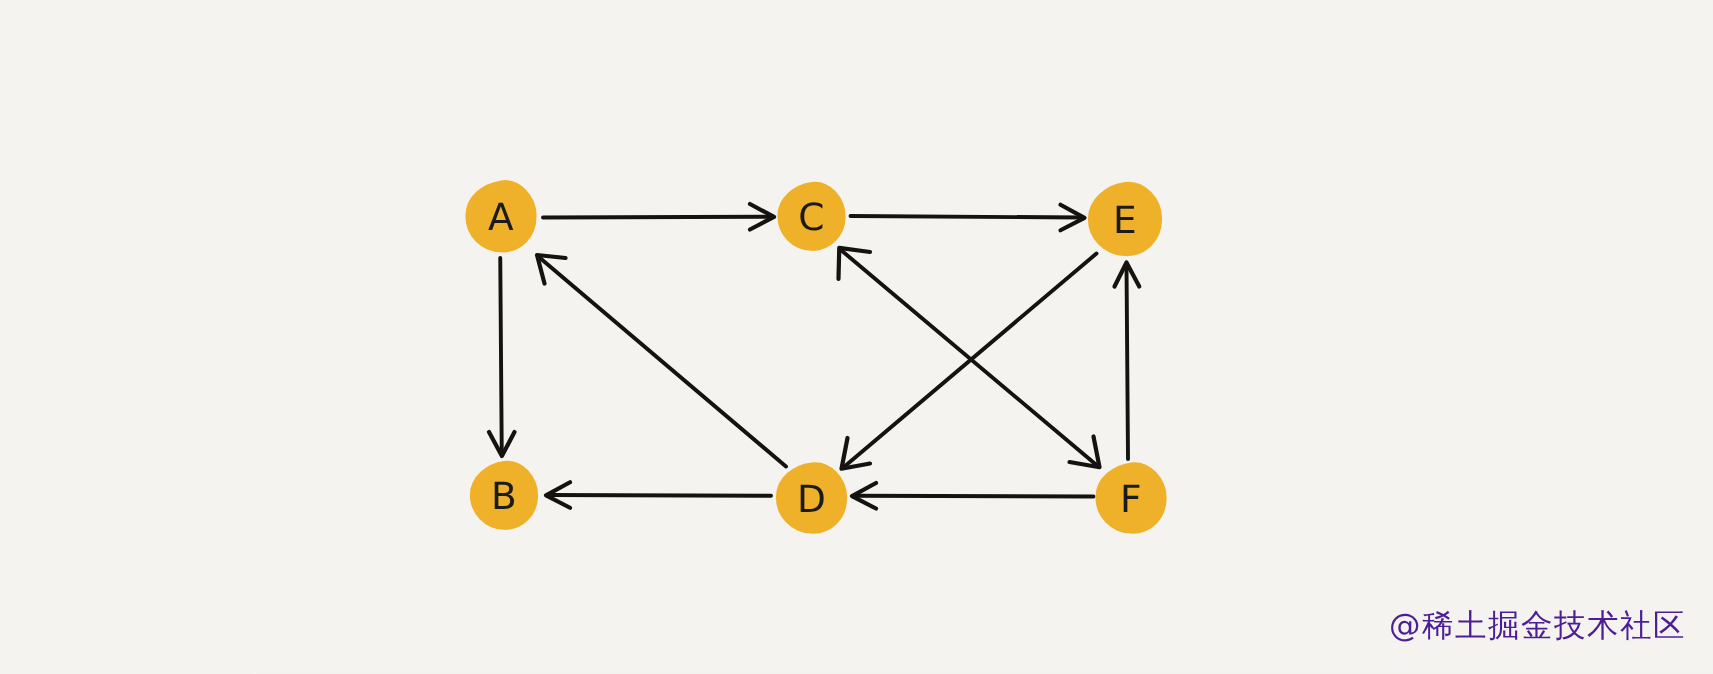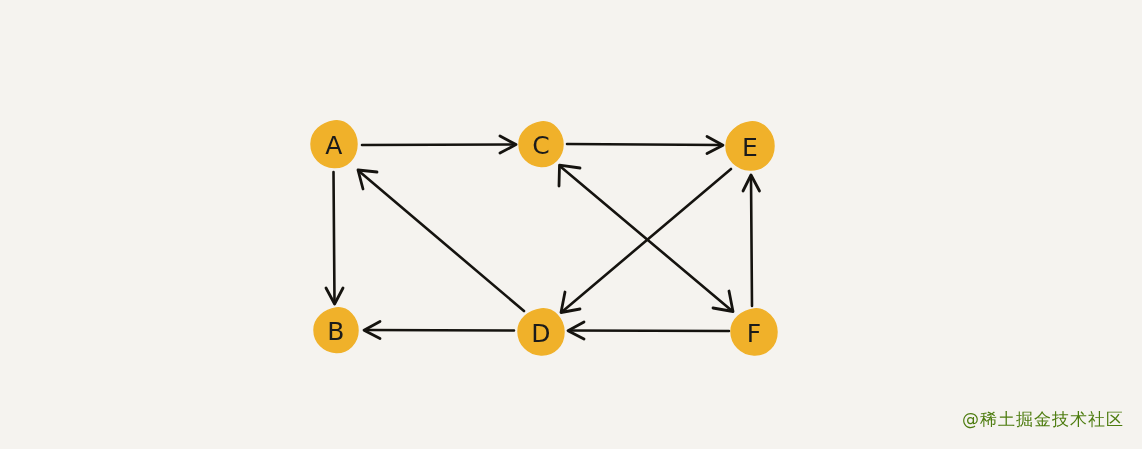--- a/index.html
+++ b/index.html
@@ -51,23 +51,23 @@
     stroke: #15130f;
     stroke-width: 2.8;
     stroke-linecap: round;
     stroke-linejoin: round;
     fill: none;
   }
   .watermark {
     position: absolute;
     right: 18px;
     bottom: 18px;
-    color: #4d7c0f;
+    color: #4c1d95;
     font-family: "DejaVu Sans", sans-serif;
-    font-size: 17px;
+    font-size: 21px;
     letter-spacing: 1px;
     white-space: nowrap;
     user-select: none;
   }
 </style>
 </head>
 <body>
 
 <div id="canvas-root">
 

